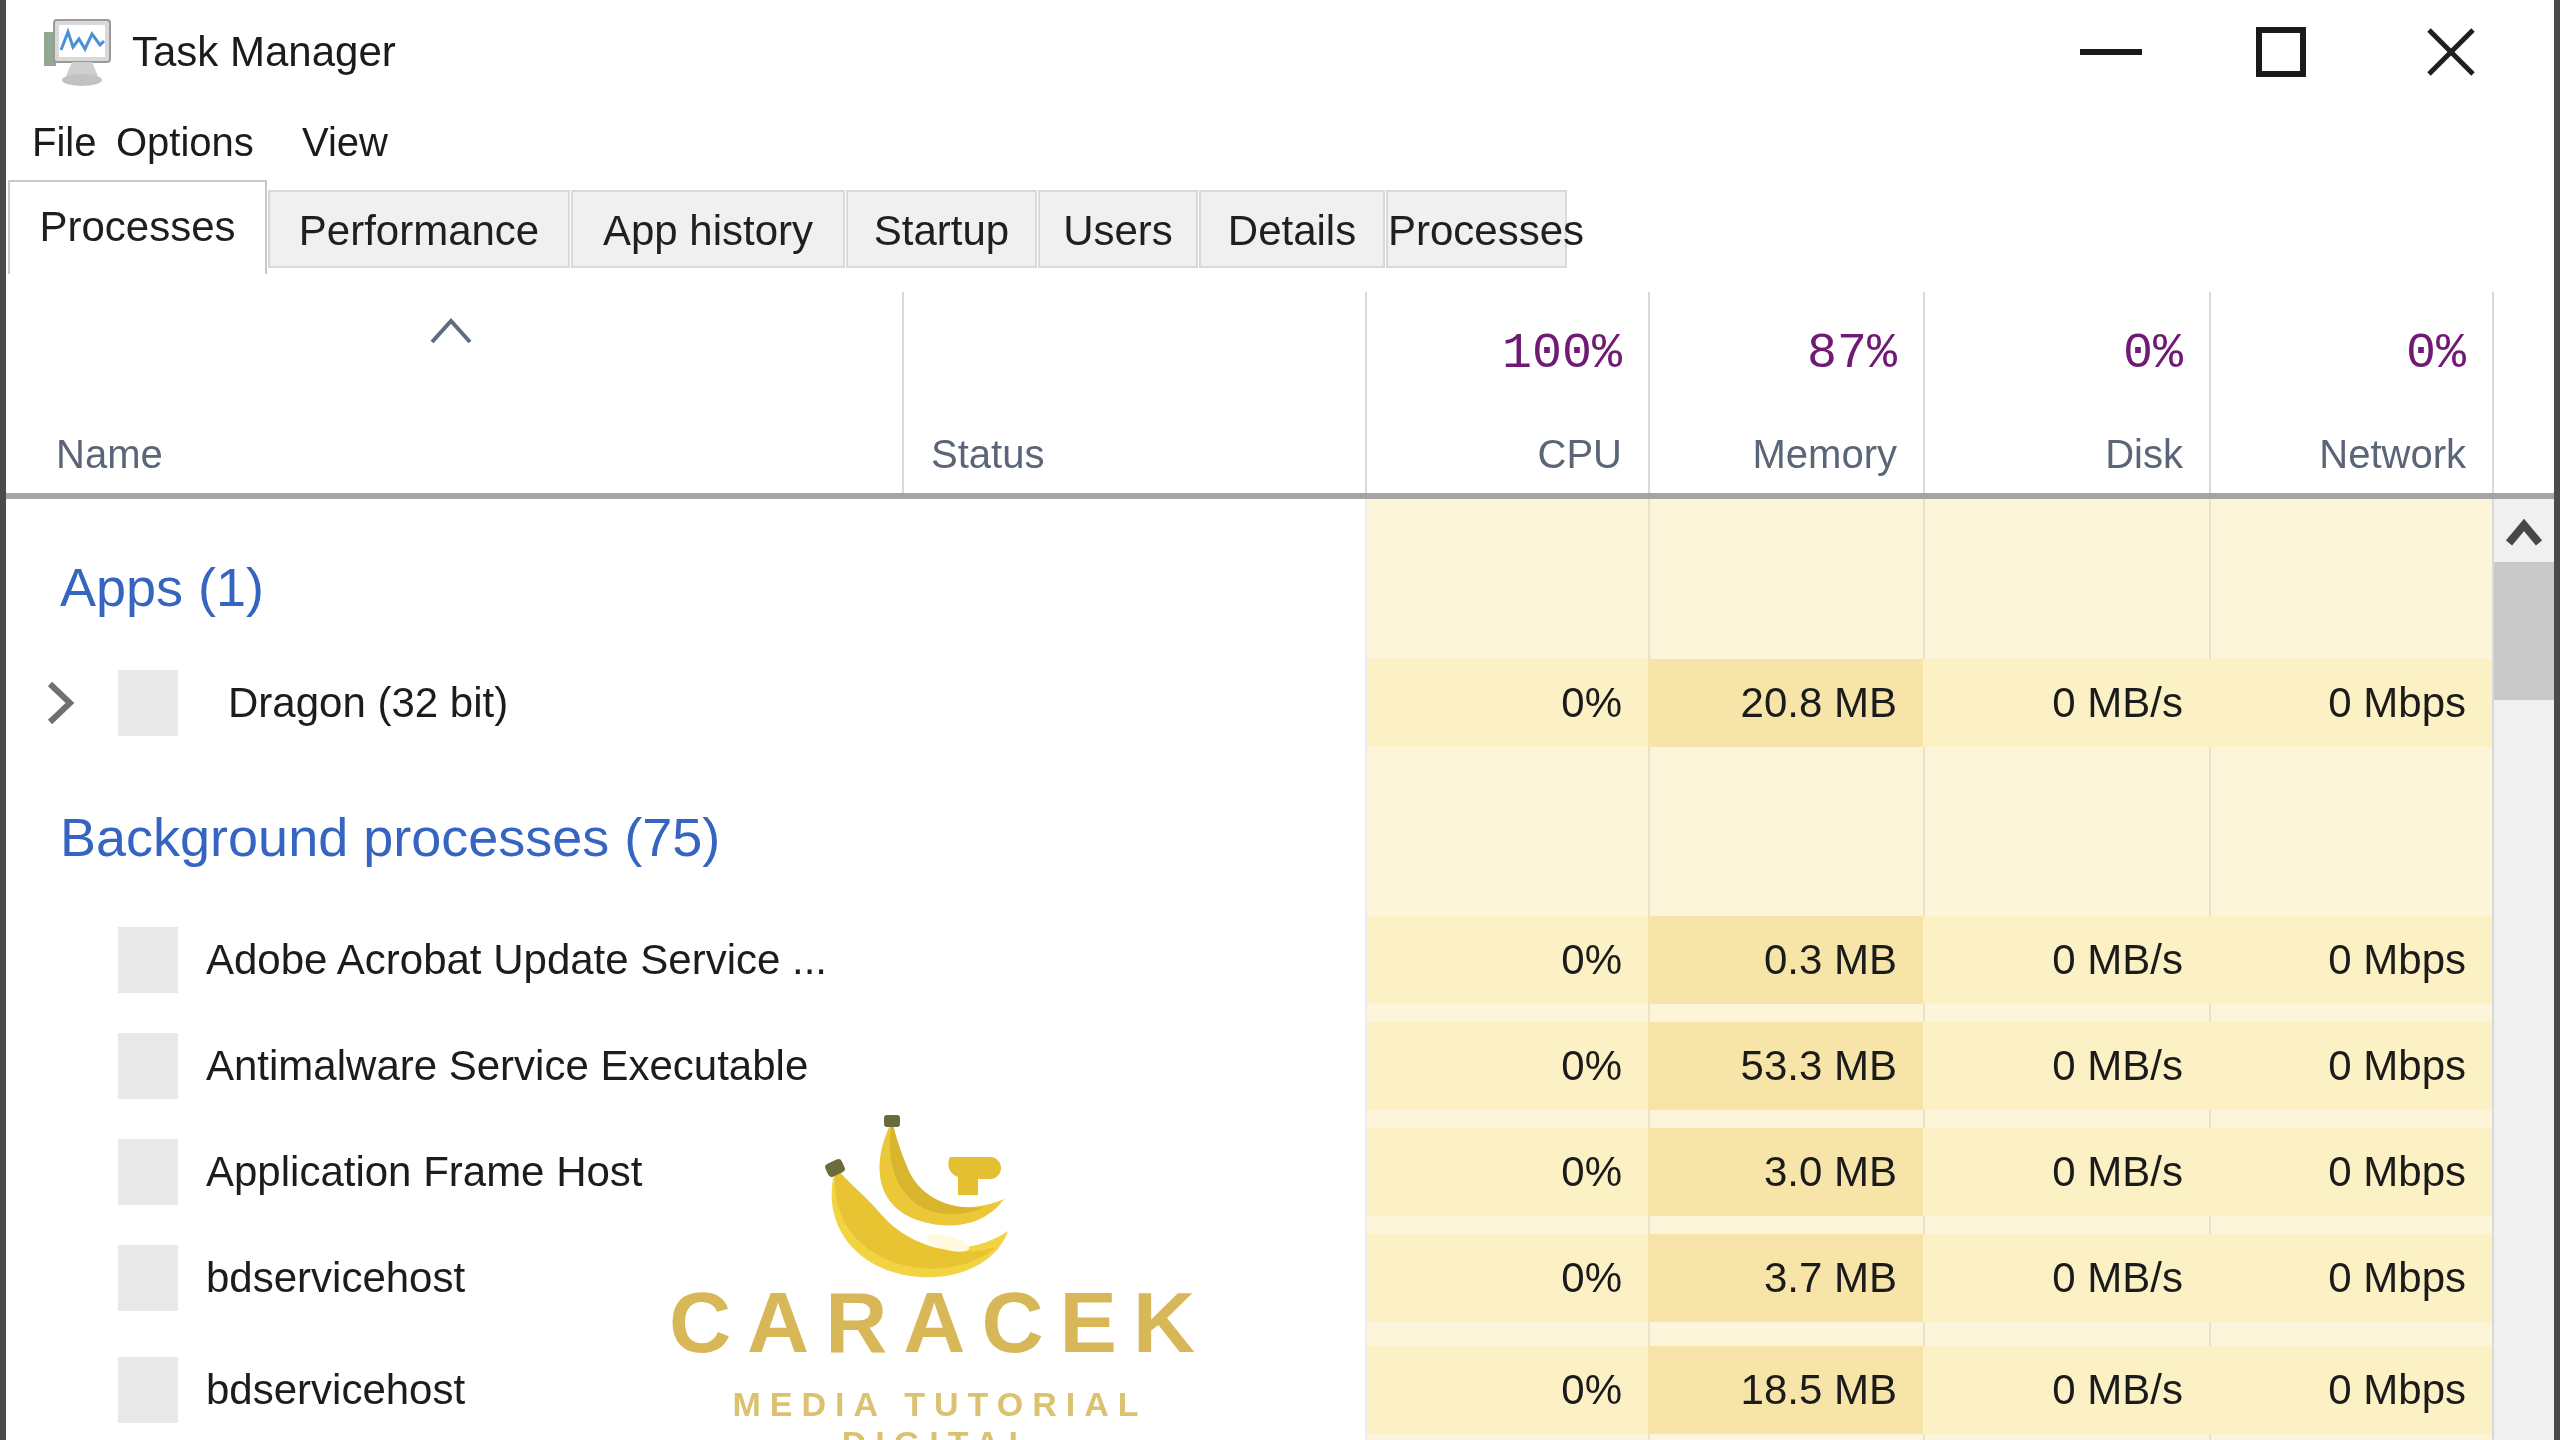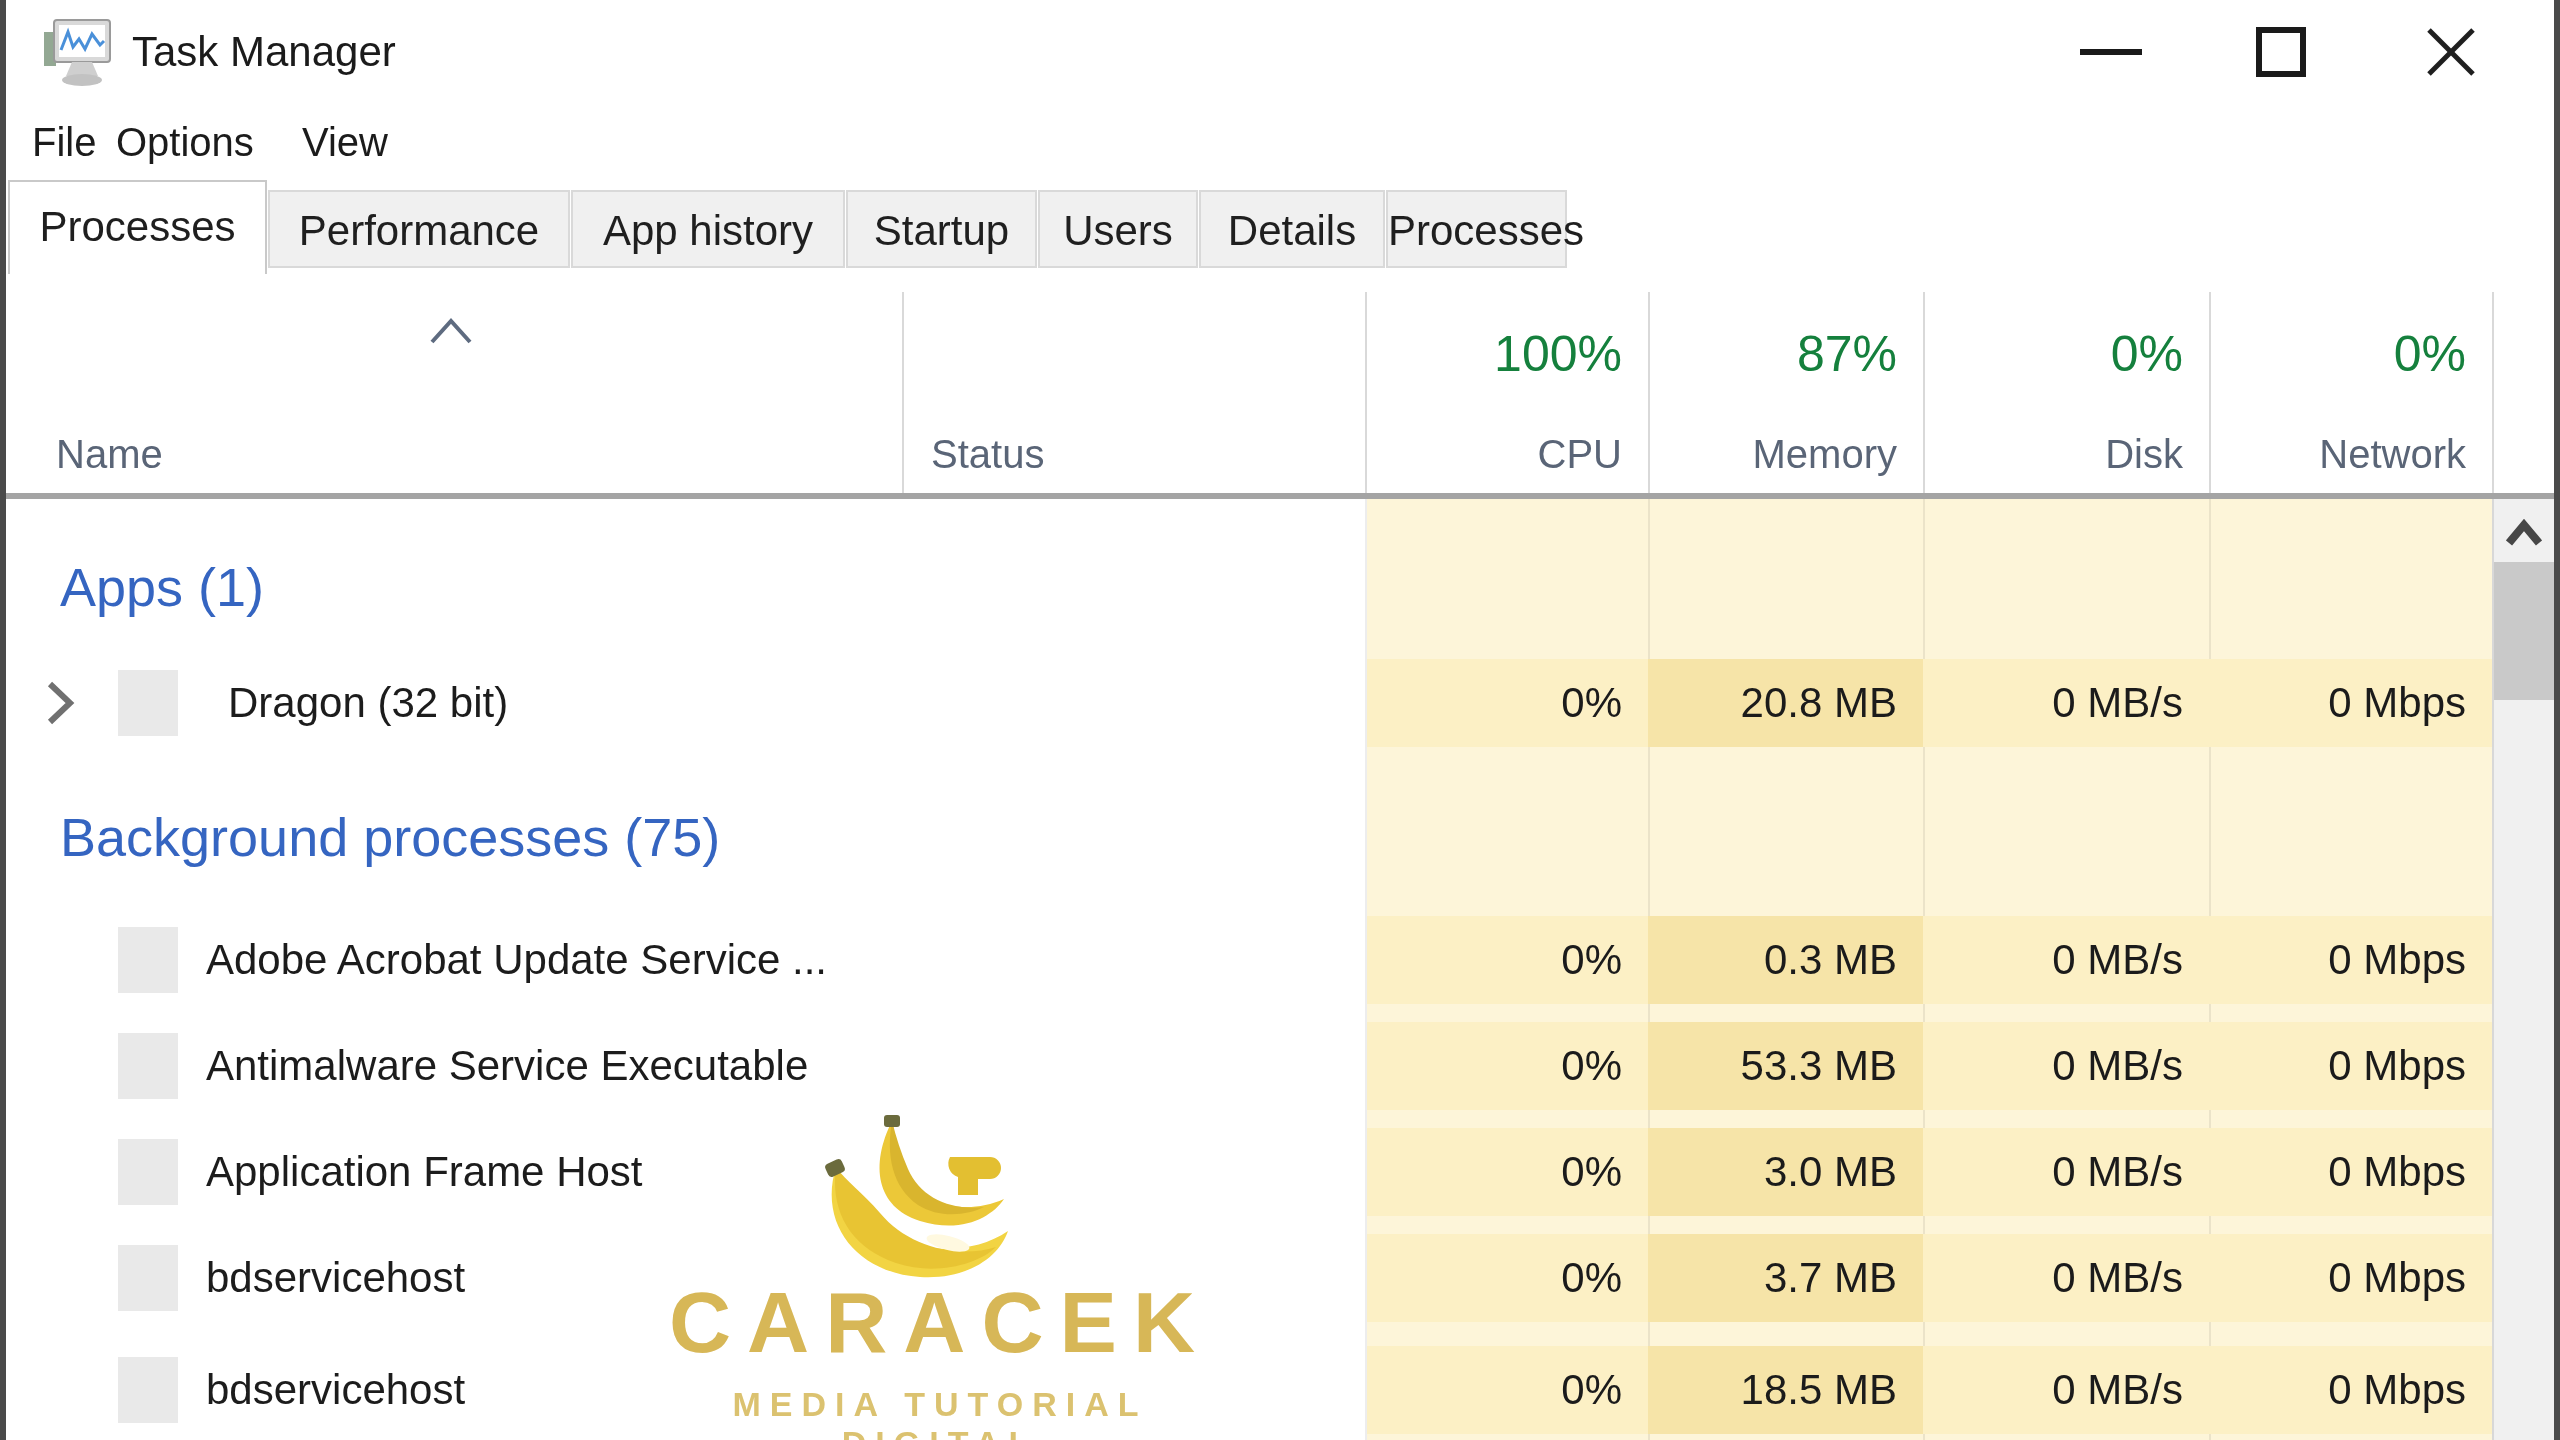--- a/index.html
+++ b/index.html
@@ -28,22 +28,22 @@
   .tab-active{top:0;height:94px;line-height:90px;background:#ffffff;border:2px solid #c9c9c9;border-bottom:none;z-index:2;}
   .t0{left:2px;width:259px;} .t1{left:262px;width:302px;} .t2{left:565px;width:274px;}
   .t3{left:840px;width:191px;} .t4{left:1032px;width:160px;} .t5{left:1193px;width:186px;}
   .t6{left:1380px;width:181px;}
 
   
   .hdr-divider{position:absolute;top:292px;height:202px;width:2px;background:#d9d9d9;}
   .hline{position:absolute;left:6px;width:2548px;top:493px;height:6px;background:#a4a4a4;z-index:5;}
   .sort-caret{position:absolute;left:428px;top:316px;}
   .colname{position:absolute;top:428px;height:52px;line-height:52px;font-size:40px;color:#5a6577;}
-  .usage{position:absolute;top:322px;height:64px;line-height:64px;font-size:50px;color:#15803d;
-         text-align:right;padding-right:26px;box-sizing:border-box;}
+  .usage{position:absolute;top:322px;height:64px;line-height:64px;font-size:50px;color:#701a75;
+         text-align:right;padding-right:26px;box-sizing:border-box;font-family:Liberation Mono, monospace;}
   .collabel{position:absolute;top:428px;height:52px;line-height:52px;font-size:40px;color:#5a6577;
          text-align:right;padding-right:26px;box-sizing:border-box;}
   .x-cpu{left:1367px;width:281px;} .x-mem{left:1648px;width:275px;}
   .x-disk{left:1923px;width:286px;} .x-net{left:2209px;width:283px;}
 
   
   .tint{position:absolute;top:499px;height:941px;background:#fdf5d9;}
   .body-div{position:absolute;top:499px;height:941px;width:2px;background:rgba(0,0,0,0.07);z-index:3;}
   .ghdr{position:absolute;left:60px;font-size:54px;color:#3565c1;z-index:4;}
   .prow{position:absolute;left:6px;width:2548px;height:88px;z-index:4;}

